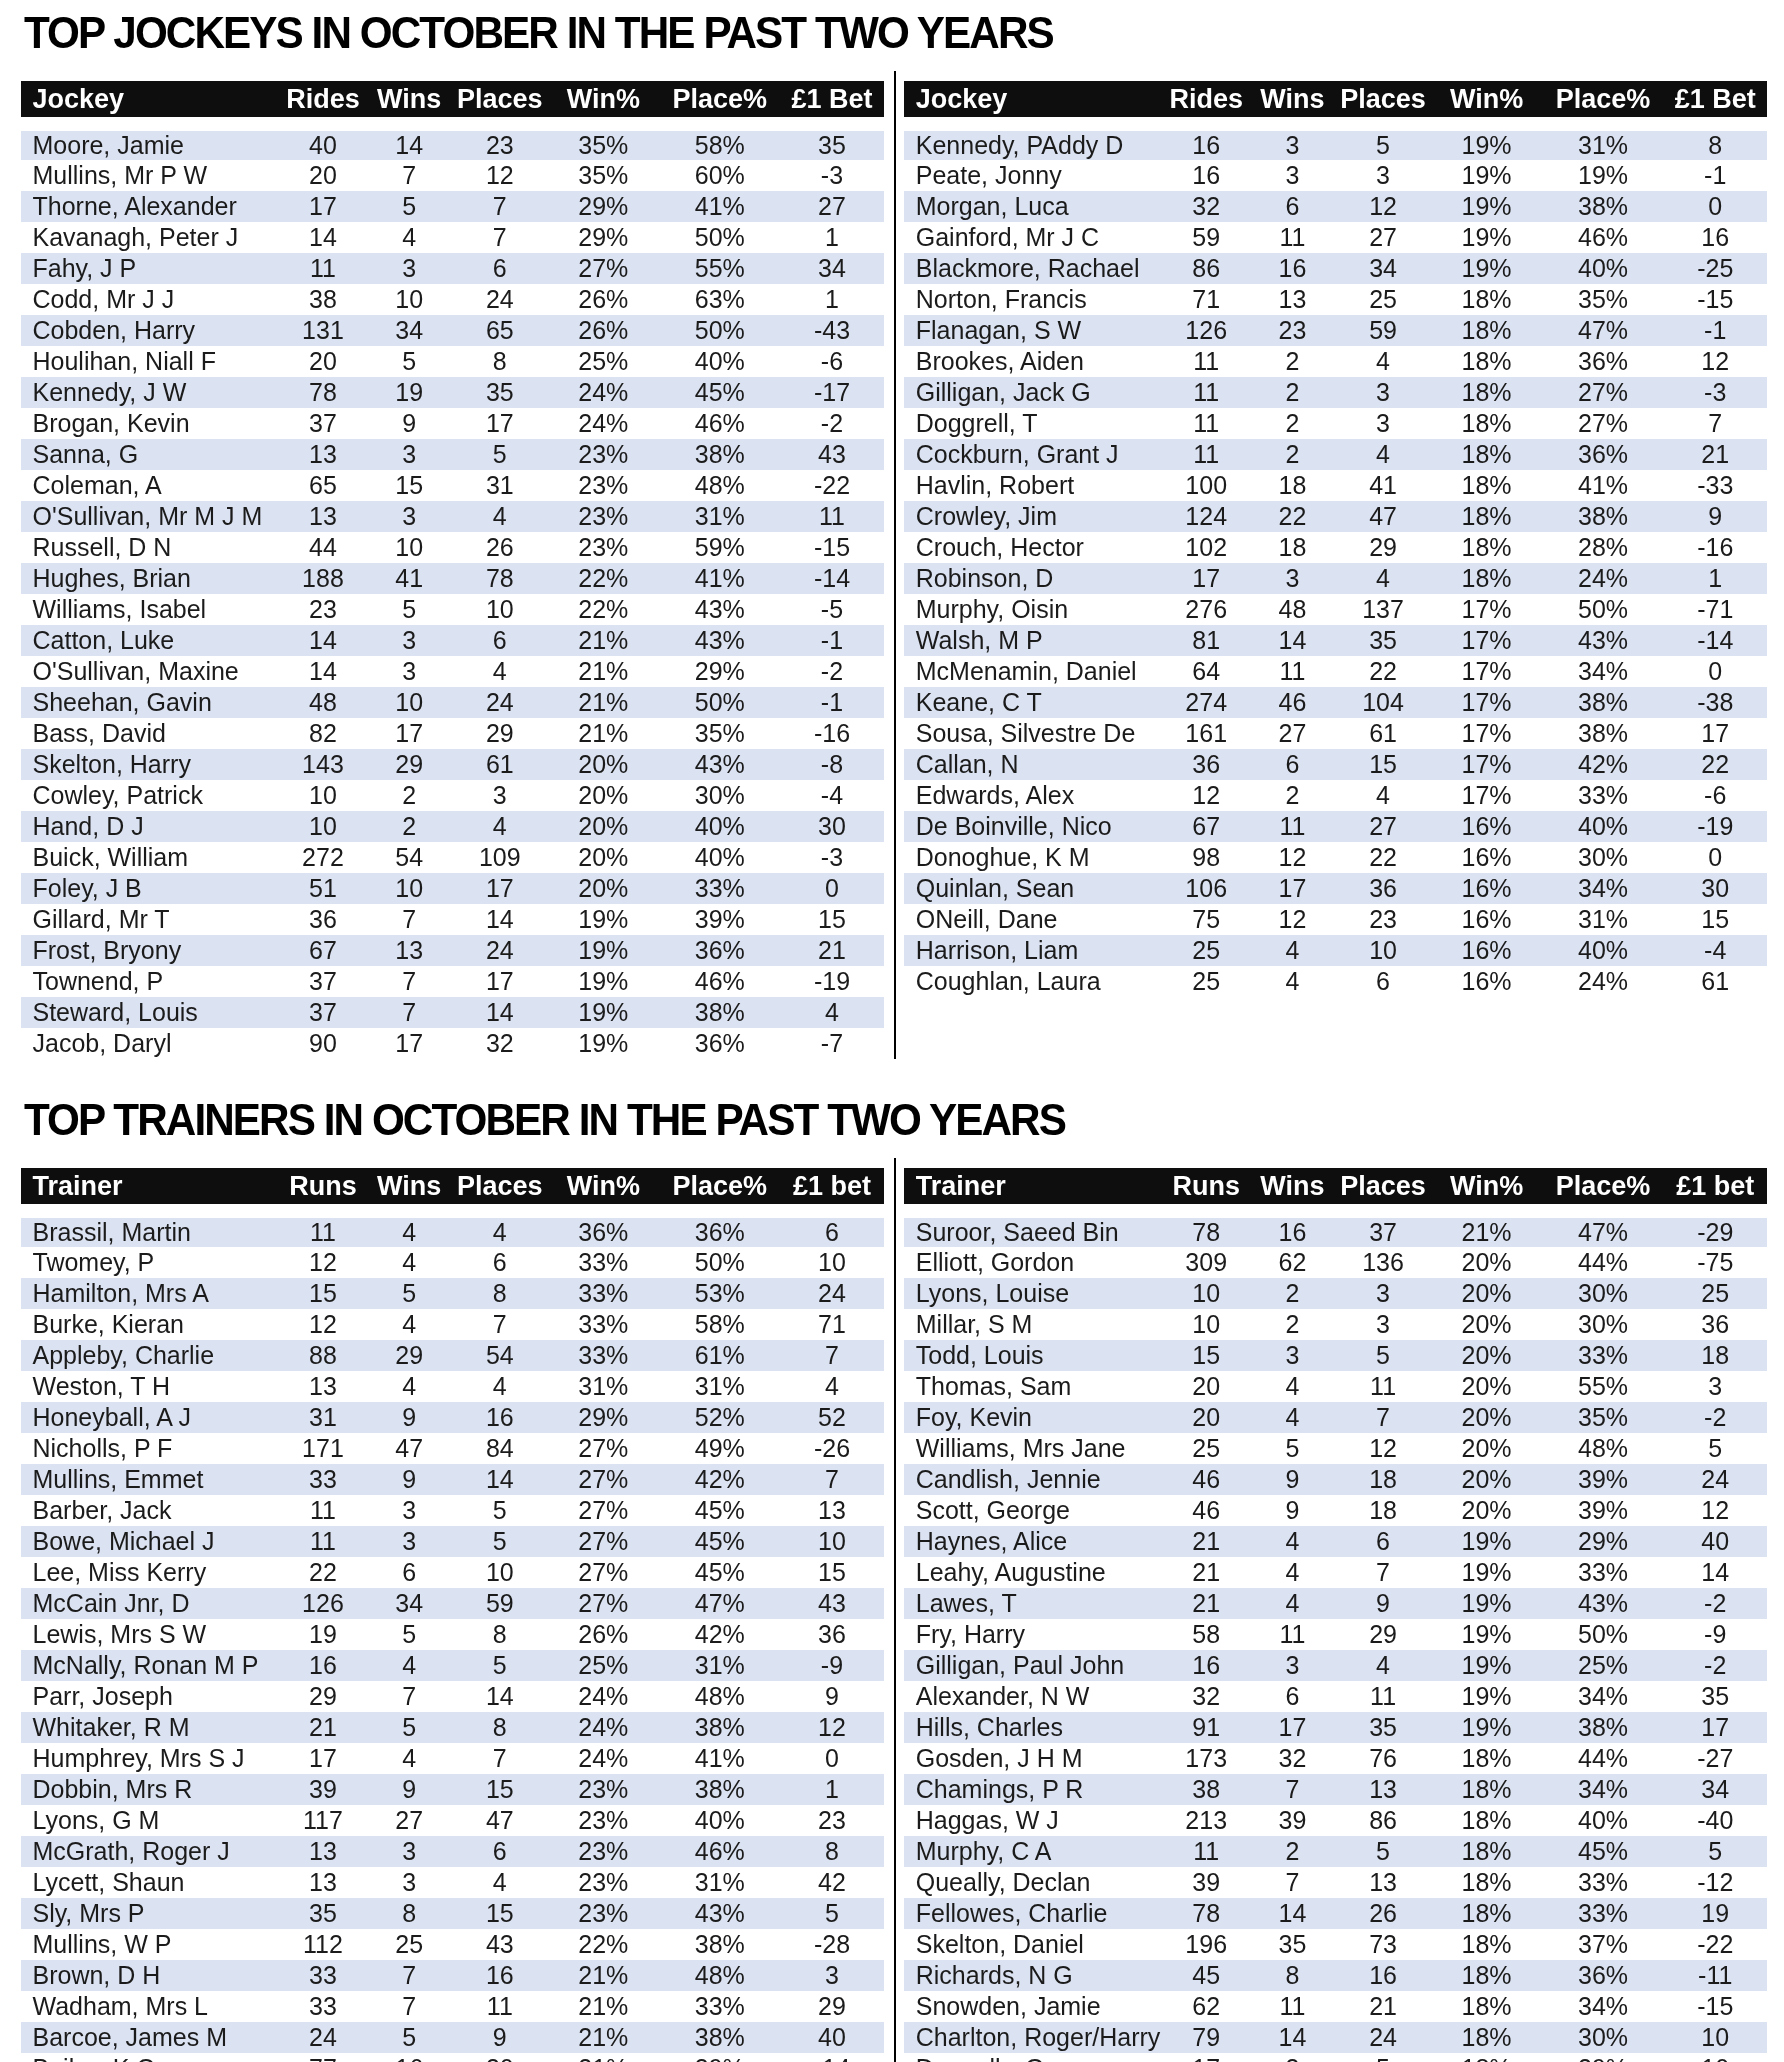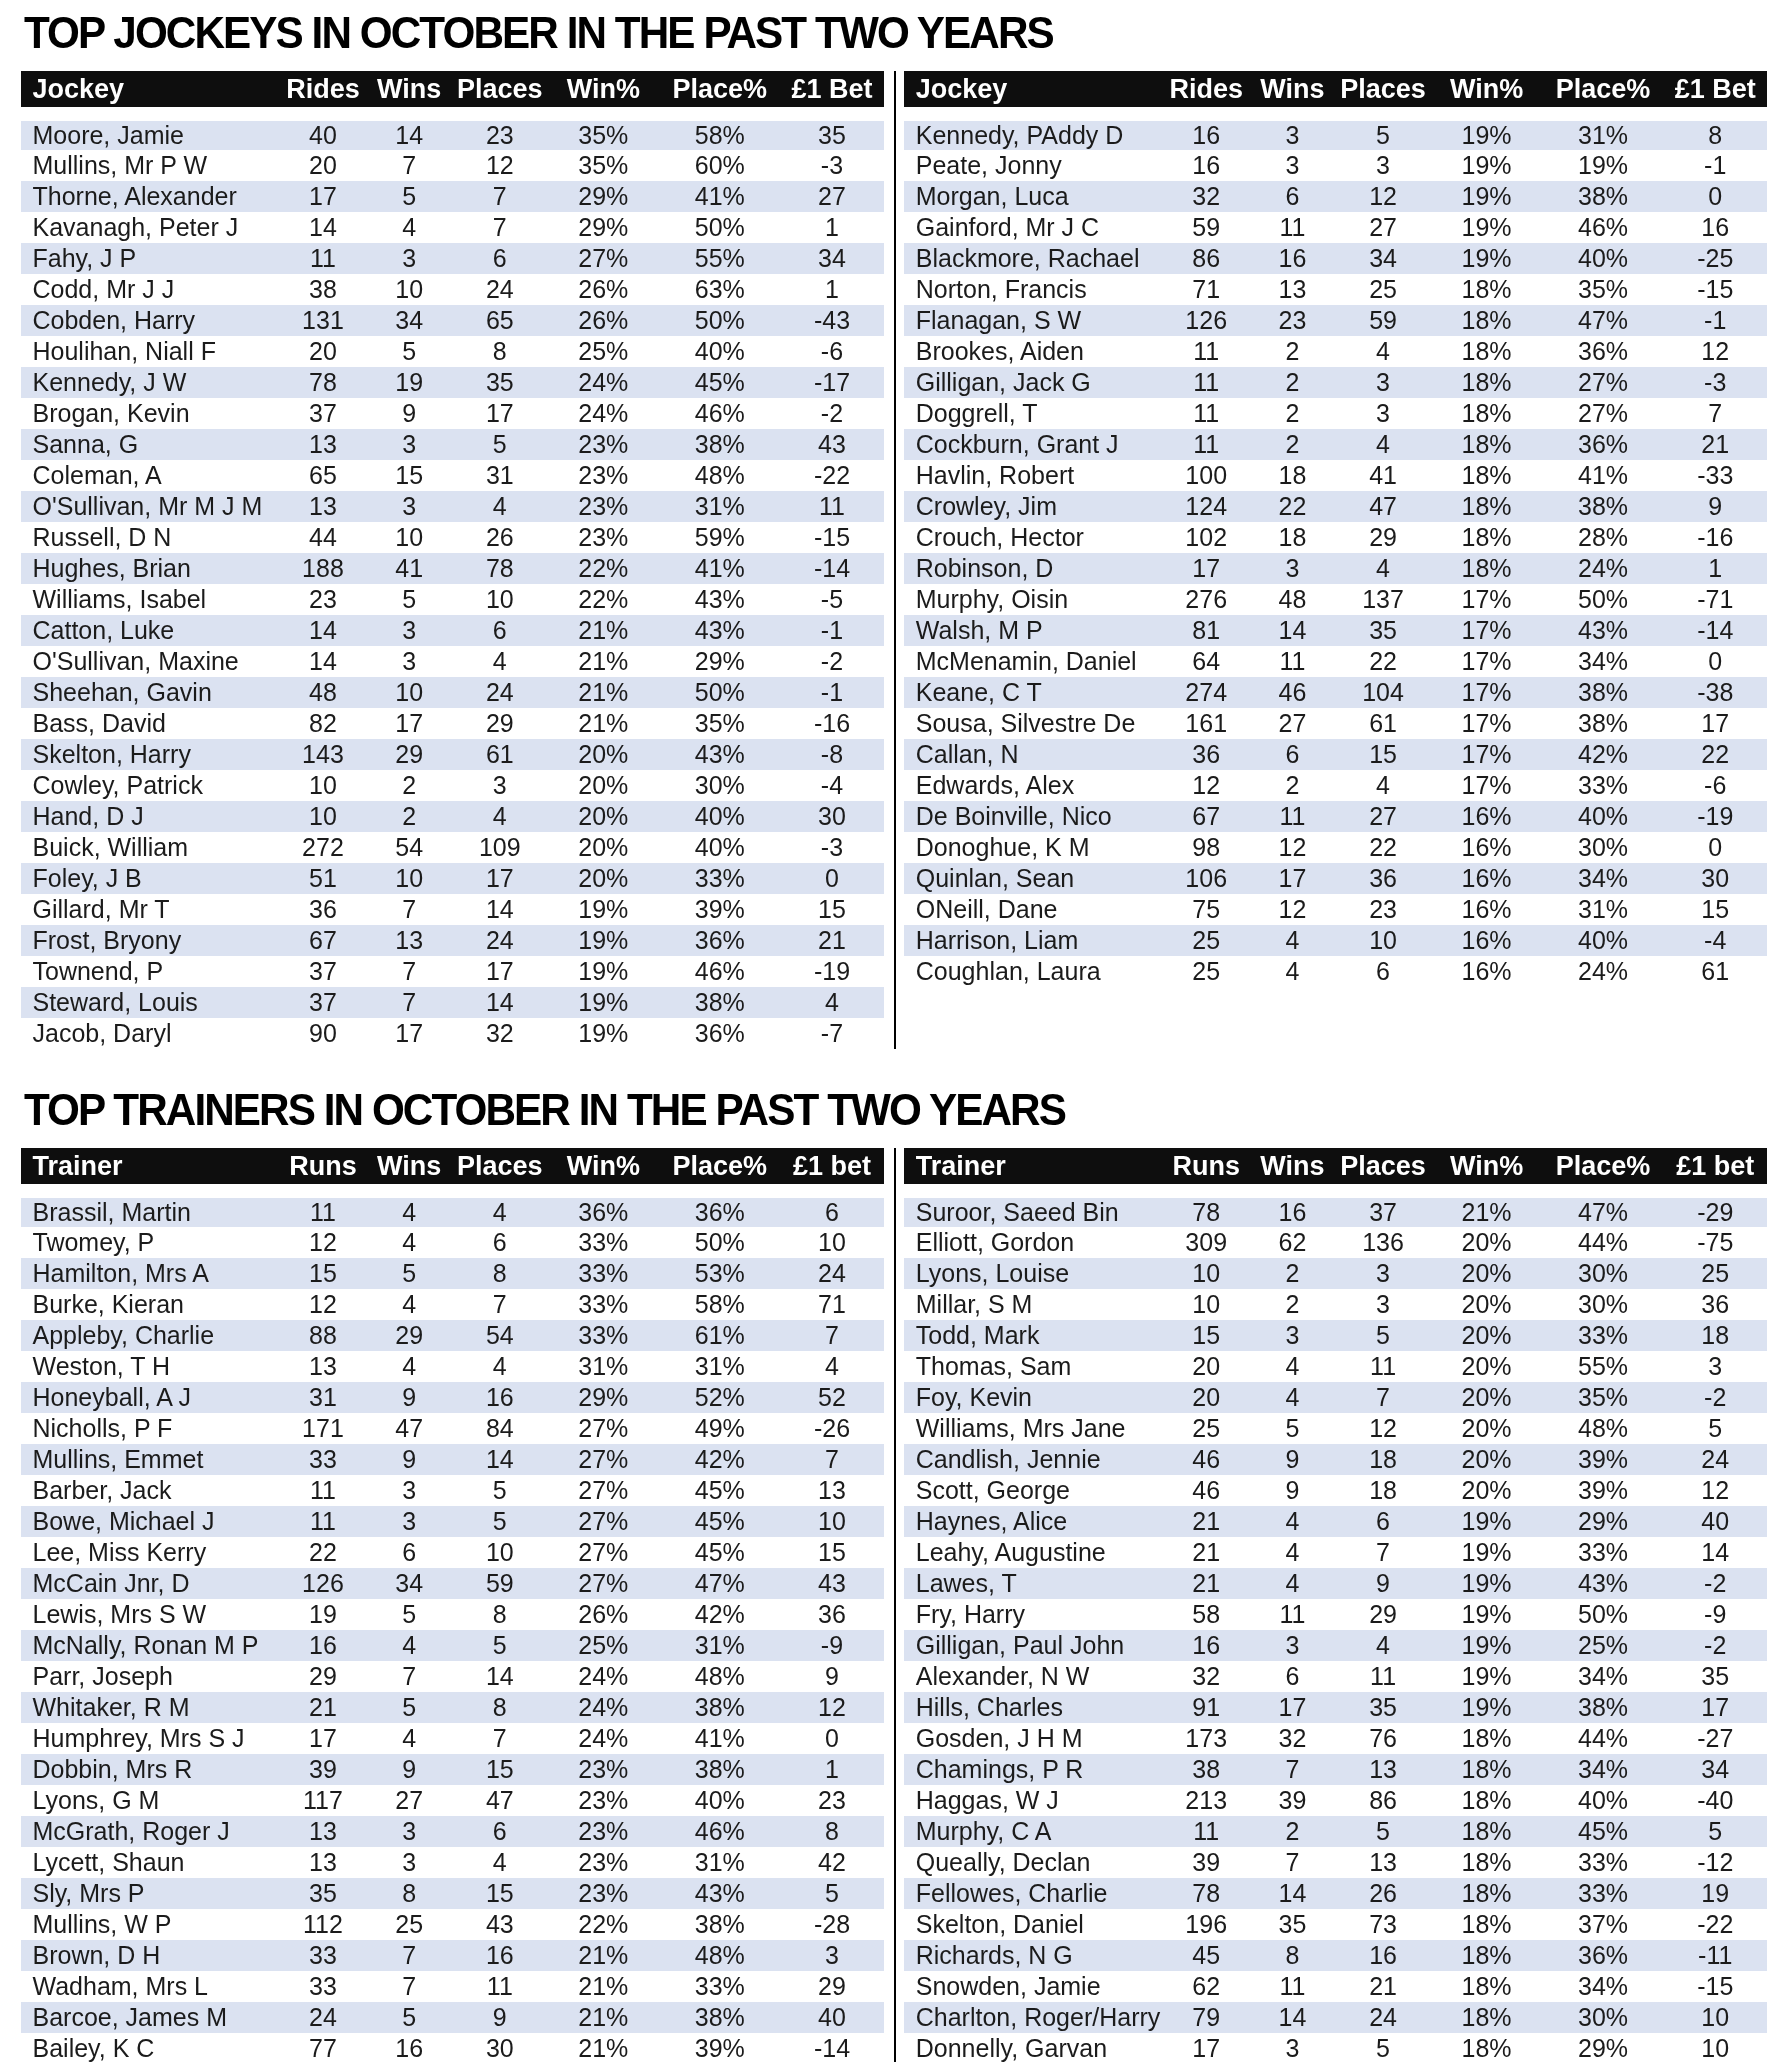--- a/index.html
+++ b/index.html
@@ -27,21 +27,21 @@
     color:#000;
     white-space:nowrap;
     margin:3.3px 0 13px 3.3px;
   }
   .section-title.second{margin-top:36px;}
   .tables{
     display:flex;
     flex-direction:row;
     align-items:stretch;
   }
-  .half{flex:1 1 0;min-width:0;}
+  .half{flex:1 1 0;min-width:0;margin-top:10px;}
   .vdivider{
     width:2.5px;
     background:var(--divider);
     margin:0 8.2px 0 9.8px;
     align-self:stretch;
   }
   table{
     width:100%;
     border-collapse:collapse;
     table-layout:fixed;
@@ -958,21 +958,21 @@
             <tr>
               <td class="name">Millar, S M</td>
               <td>10</td>
               <td>2</td>
               <td>3</td>
               <td>20%</td>
               <td>30%</td>
               <td>36</td>
             </tr>
             <tr>
-              <td class="name">Todd, Mark</td>
+              <td class="name">Todd, Louis</td>
               <td>15</td>
               <td>3</td>
               <td>5</td>
               <td>20%</td>
               <td>33%</td>
               <td>18</td>
             </tr>
             <tr>
               <td class="name">Thomas, Sam</td>
               <td>20</td>

